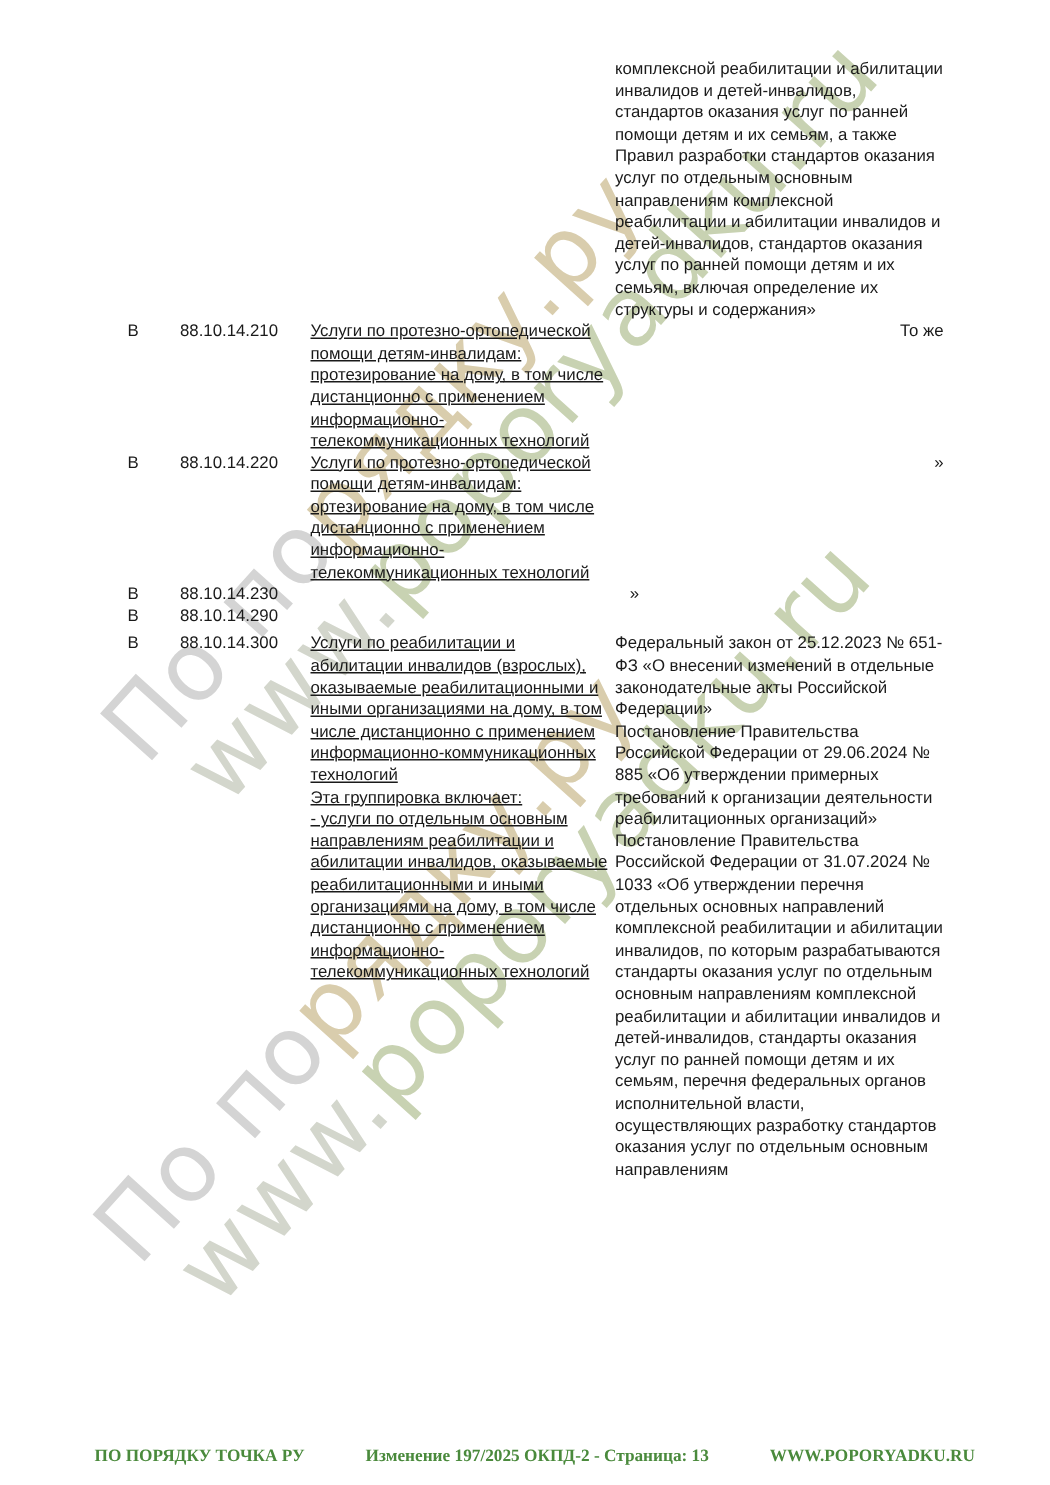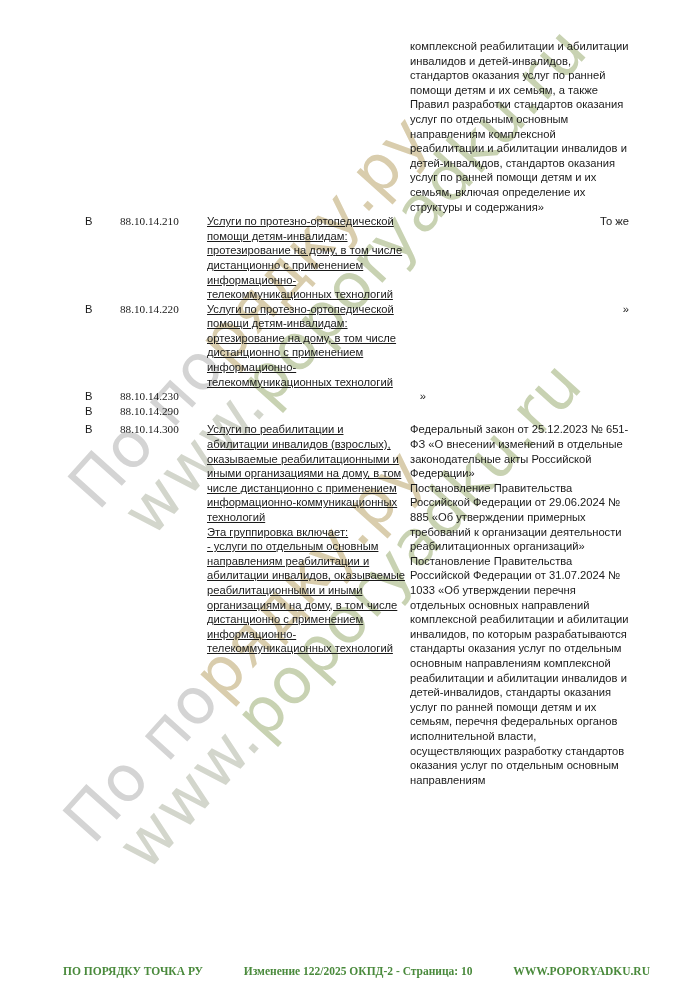--- a/index.html
+++ b/index.html
@@ -25,21 +25,21 @@
   .wm-tan{color:#d9cdad;}
   .wm-gray2{color:#d3d6cc;}
   .wm-green{color:#c8d2b2;}
   
   .tbl{
     position:absolute;z-index:1;left:85px;top:39px;width:560px;
     font-size:11.2px;line-height:14.6px;
   }
   .row{display:flex;align-items:flex-start;}
   .c-letter{width:35px;flex:0 0 35px;}
-  .c-code{width:87px;flex:0 0 87px;font-family:Liberation Serif, serif;}
+  .c-code{width:87px;flex:0 0 87px;}
   .c-desc{width:200px;flex:0 0 200px;padding-right:3px;white-space:pre-line;text-decoration:underline;}
   .c-note{width:219px;flex:0 0 219px;white-space:pre-line;}
   .c-note.center{text-align:right;}
   .row.cont .c-note{margin-left:325px;}
   .row.r5{margin-top:4px;}
   
   .footer{
     position:absolute;z-index:1;left:63px;top:965px;width:587px;
     display:flex;justify-content:space-between;align-items:baseline;
     font-family:"Liberation Serif",serif;font-weight:bold;
@@ -99,17 +99,17 @@
 - услуги по отдельным основным направлениям реабилитации и абилитации инвалидов, оказываемые реабилитационными и иными организациями на дому, в том числе дистанционно с применением информационно-телекоммуникационных технологий</div>
       <div class="c-note">Федеральный закон от 25.12.2023 № 651-ФЗ «О внесении изменений в отдельные законодательные акты Российской Федерации»
 Постановление Правительства Российской Федерации от 29.06.2024 № 885 «Об утверждении примерных требований к организации деятельности реабилитационных организаций»
 Постановление Правительства Российской Федерации от 31.07.2024 № 1033 «Об утверждении перечня отдельных основных направлений комплексной реабилитации и абилитации инвалидов, по которым разрабатываются стандарты оказания услуг по отдельным основным направлениям комплексной реабилитации и абилитации инвалидов и детей-инвалидов, стандарты оказания услуг по ранней помощи детям и их семьям, перечня федеральных органов исполнительной власти, осуществляющих разработку стандартов оказания услуг по отдельным основным направлениям</div>
     </div>
 
   </div>
 
   <div class="footer">
     <span>ПО ПОРЯДКУ ТОЧКА РУ</span>
-    <span>Изменение 122/2025 ОКПД-2 - Страница: 10</span>
+    <span>Изменение 197/2025 ОКПД-2 - Страница: 13</span>
     <span>WWW.POPORYADKU.RU</span>
   </div>
 
 </div>
 
 </body></html>

